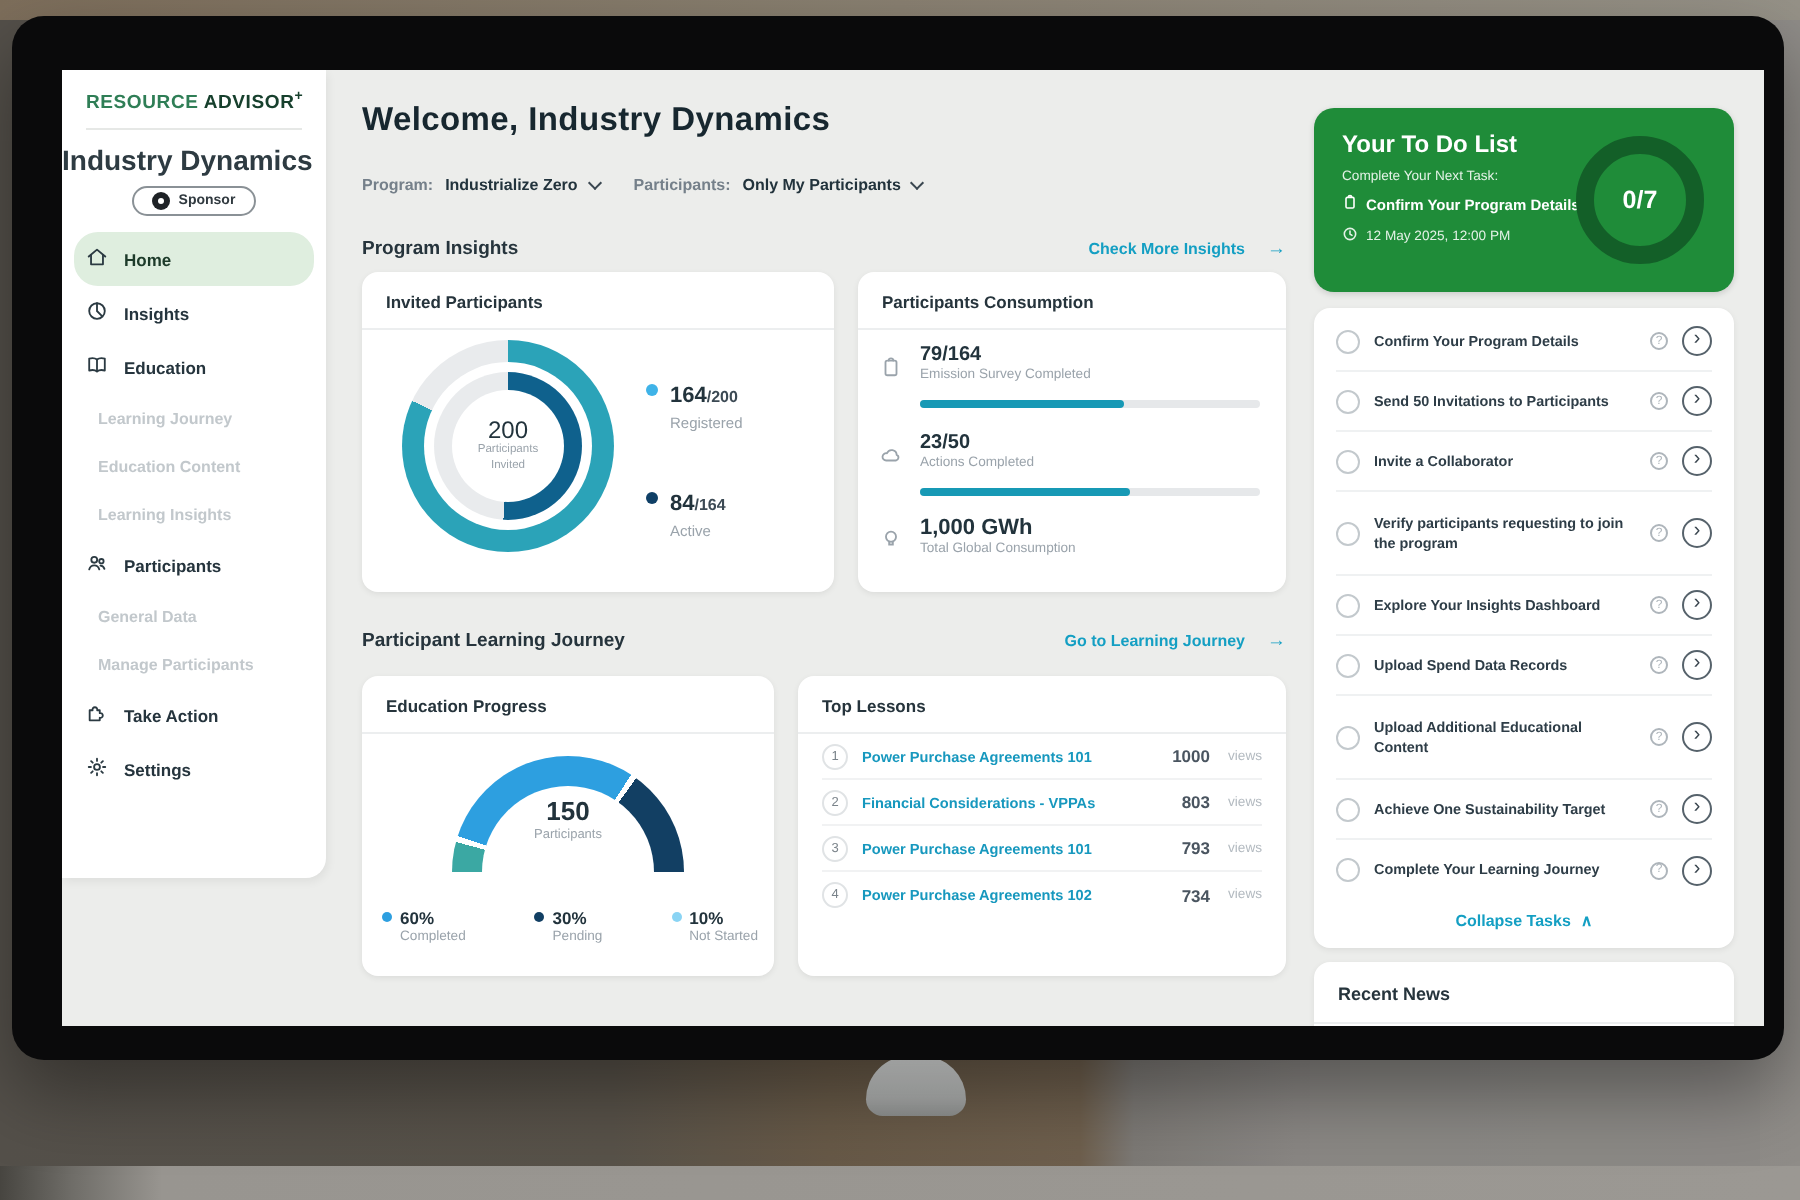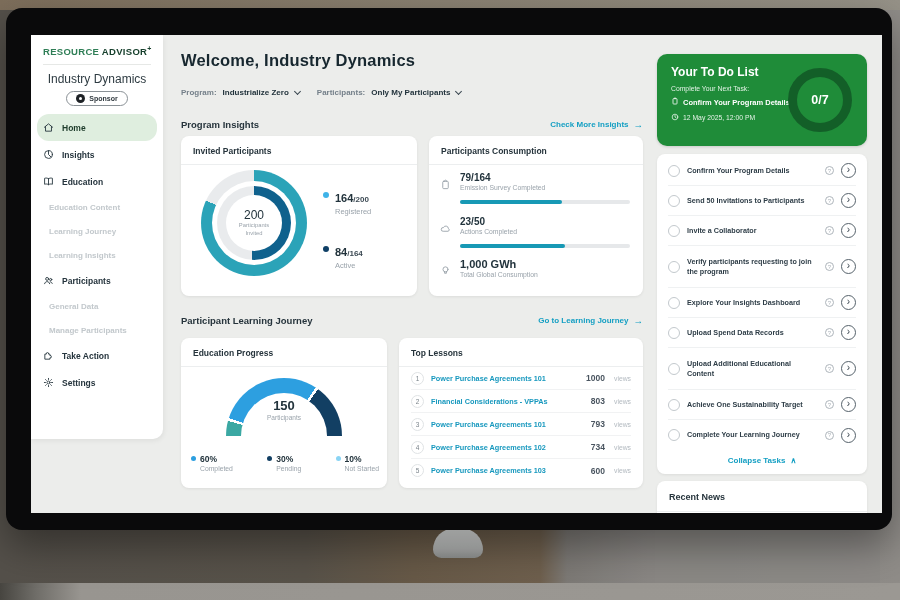--- a/index.html
+++ b/index.html
@@ -16,21 +16,21 @@
   
   .monitor{position:absolute;left:6px;top:8px;width:886px;height:522px;background:#0A0A0B;border-radius:16px;box-shadow:0 16px 38px rgba(0,0,0,.38)}
   .screen{position:absolute;left:25px;top:27px;width:851px;height:478px;background:#ECEDEB;overflow:hidden}
 
   
   .sidebar{position:absolute;left:0;top:0;width:132px;height:404px;background:#FFFFFF;border-radius:0 0 10px 0;box-shadow:1px 2px 5px rgba(0,0,0,.06)}
   .logo{padding:10px 12px 0;font-size:9.5px;font-weight:800;letter-spacing:.3px;white-space:nowrap}
   .logo .p1{color:#2F7E56}.logo .p2{color:#17402D}
   .logo .plus{color:#17402D;font-size:7px;vertical-align:super;font-weight:800}
   .logo-div{height:1px;background:#E6E8E6;margin:7px 12px 0}
-  .org{margin-top:7px;text-align:center;font-size:12px;font-weight:400;color:#2E3B42}
+  .org{margin-top:7px;text-align:left;font-size:14px;font-weight:700;color:#2E3B42}
   .pill{margin:5px auto 0;width:fit-content;display:flex;align-items:center;gap:4px;border:1px solid #8A9196;border-radius:9px;padding:2px 9px;background:#fff}
   .pill .pic{width:9px;height:9px;border-radius:50%;background:#1E2226;position:relative}
   .pill .pic::after{content:"";position:absolute;left:3px;top:3px;width:3px;height:3px;border-radius:50%;background:#fff}
   .pill .ptx{font-size:7px;font-weight:700;color:#30393F}
   .menu{margin-top:8px}
   .sbi{display:flex;align-items:center;gap:8px;height:27px;margin:0 6px;padding:0 6px;border-radius:12px;cursor:pointer}
   .sbi .lbl{font-size:8.5px;font-weight:800;color:#25343D;white-space:nowrap}
   .sbi svg{flex:0 0 auto;color:#2B3A42}
   .sbi.active{background:#DFEEDF}
   .sbi.active .lbl{color:#1D3B2A}
@@ -39,21 +39,21 @@
 
   
   .welcome{position:absolute;left:150px;top:16px;font-size:16.5px;font-weight:800;color:#17272F;letter-spacing:.2px}
   .filters{position:absolute;left:150px;top:53px;display:flex;align-items:center;gap:17px}
   .filter{display:flex;align-items:center;gap:6px}
   .flabel{font-size:8px;color:#75808A;font-weight:600}
   .fvalue{font-size:8px;font-weight:800;color:#22333C}
   .chev{width:5px;height:5px;border-right:1.4px solid #3A4750;border-bottom:1.4px solid #3A4750;transform:rotate(45deg);margin-top:-3px}
   .secrow{position:absolute;left:150px;width:462px;display:flex;justify-content:space-between;align-items:center}
   .sechead{font-size:9.5px;font-weight:800;color:#26343C}
-  .seclink{display:flex;align-items:center;gap:5px;font-size:8px;font-weight:800;color:#149FC3;cursor:pointer}
+  .seclink{display:flex;align-items:center;gap:11px;font-size:8px;font-weight:800;color:#149FC3;cursor:pointer}
   .seclink .arr{font-size:9.5px;font-weight:700}
 
   
   .card{position:absolute;background:#fff;border-radius:8px;box-shadow:0 1px 3px rgba(0,0,0,.07)}
   .ctitle{font-size:8.5px;font-weight:800;color:#26343C;padding:10px 12px 8px;border-bottom:1px solid #ECEEEF}
 
   
   .donut{position:absolute;left:20px;top:34px;width:106px;height:106px}
   .d-outer{position:absolute;inset:0;border-radius:50%}
   .d-outer::after{content:"";position:absolute;inset:11px;border-radius:50%;background:#fff}
@@ -161,24 +161,24 @@
           <span class="lbl">Insights</span>
         </div>
         <div class="sbi">
           <span><svg width="11" height="11" viewBox="0 0 24 24" fill="none" stroke="currentColor" stroke-width="2" stroke-linecap="round" stroke-linejoin="round">
                   <path d="M12 6C10 4.4 7 4 3.5 5v13c3.5-1 6.5-.6 8.5 1 2-1.6 5-2 8.5-1V5C17 4 14 4.4 12 6Z"></path>
                   <path d="M12 6v13"></path>
                 </svg></span>
           <span class="lbl">Education</span>
         </div>
         <div class="sbi sub">
+          <span class="lbl">Learning Journey</span>
+        </div>
+        <div class="sbi sub">
           <span class="lbl">Education Content</span>
-        </div>
-        <div class="sbi sub">
-          <span class="lbl">Learning Journey</span>
         </div>
         <div class="sbi sub">
           <span class="lbl">Learning Insights</span>
         </div>
         <div class="sbi">
           <span><svg width="11" height="11" viewBox="0 0 24 24" fill="none" stroke="currentColor" stroke-width="2" stroke-linecap="round">
                   <circle cx="9" cy="8.5" r="3.2"></circle>
                   <circle cx="16.8" cy="10" r="2.4"></circle>
                   <path d="M3.5 19c.8-3 2.8-4.5 5.5-4.5s4.7 1.5 5.5 4.5"></path>
                   <path d="M15.8 14.9c2.2.2 3.6 1.4 4.3 3.5"></path>
@@ -354,26 +354,20 @@
         <span class="ltitle">Power Purchase Agreements 101</span>
         <span class="lviews">793</span>
         <span class="lsuf">views</span>
       </div>
       <div class="lesson">
         <span class="lnum">4</span>
         <span class="ltitle">Power Purchase Agreements 102</span>
         <span class="lviews">734</span>
         <span class="lsuf">views</span>
       </div>
-      <div class="lesson">
-        <span class="lnum">5</span>
-        <span class="ltitle">Power Purchase Agreements 103</span>
-        <span class="lviews">600</span>
-        <span class="lsuf">views</span>
-      </div>
     </div>
 
     <div class="todo">
       <div class="t-title">Your To Do List</div>
       <div class="t-sub">Complete Your Next Task:</div>
       <div class="t-next">
         <span><svg width="8" height="8" viewBox="0 0 24 24" fill="none" stroke="#fff" stroke-width="2.4">
                 <rect x="6" y="5" width="12" height="16" rx="2"></rect>
                 <path d="M9.5 5a2.5 2.5 0 0 1 5 0"></path>
               </svg></span>

